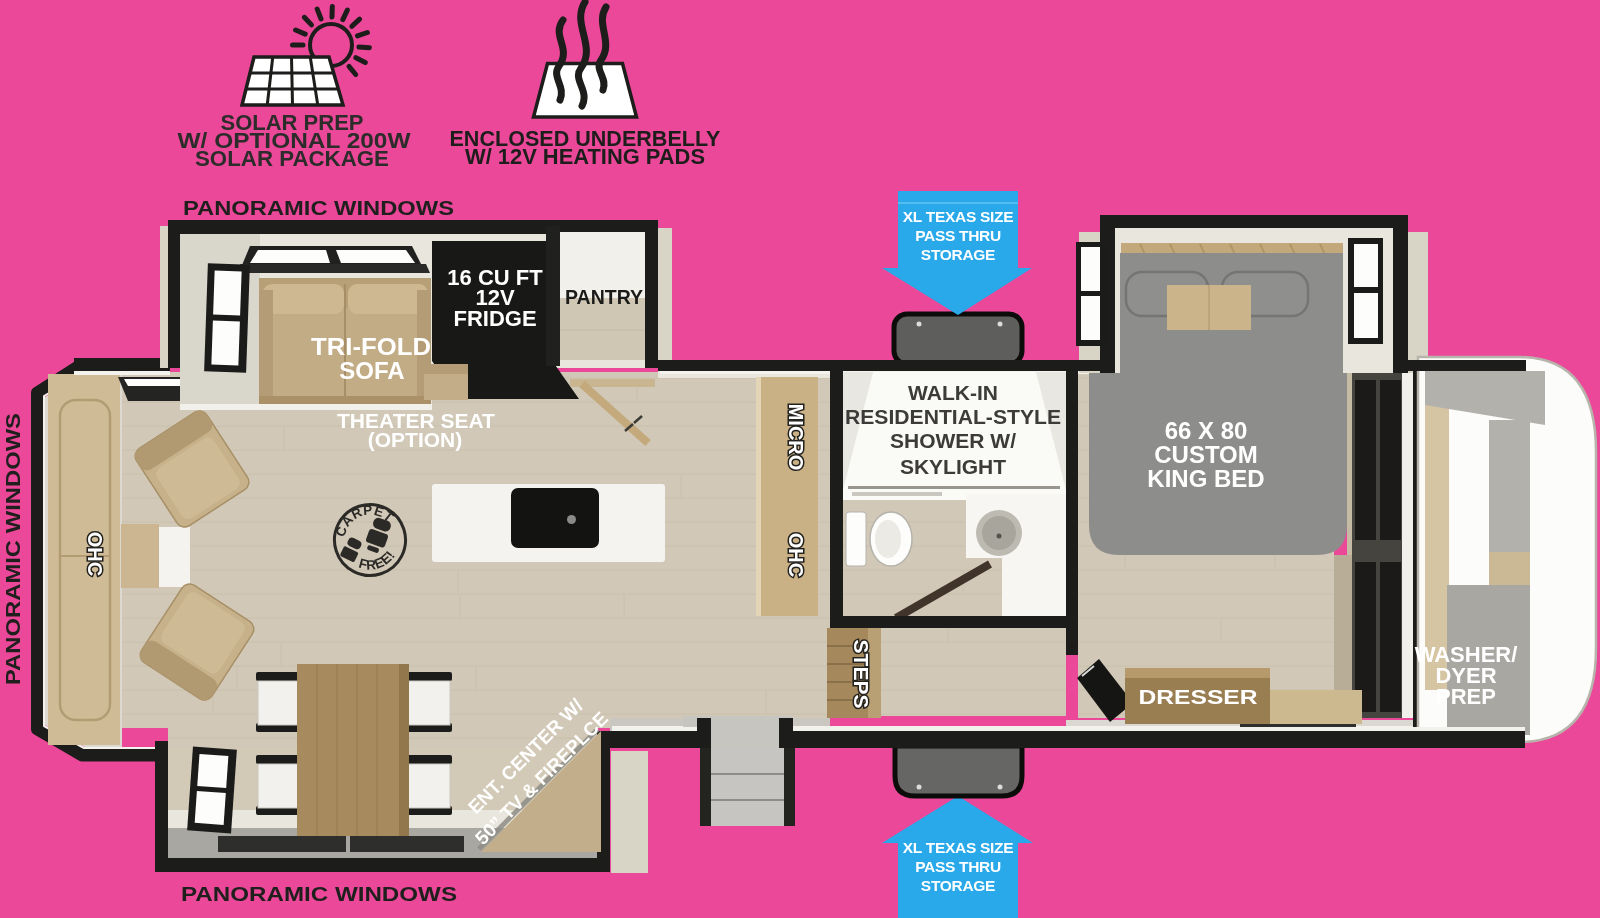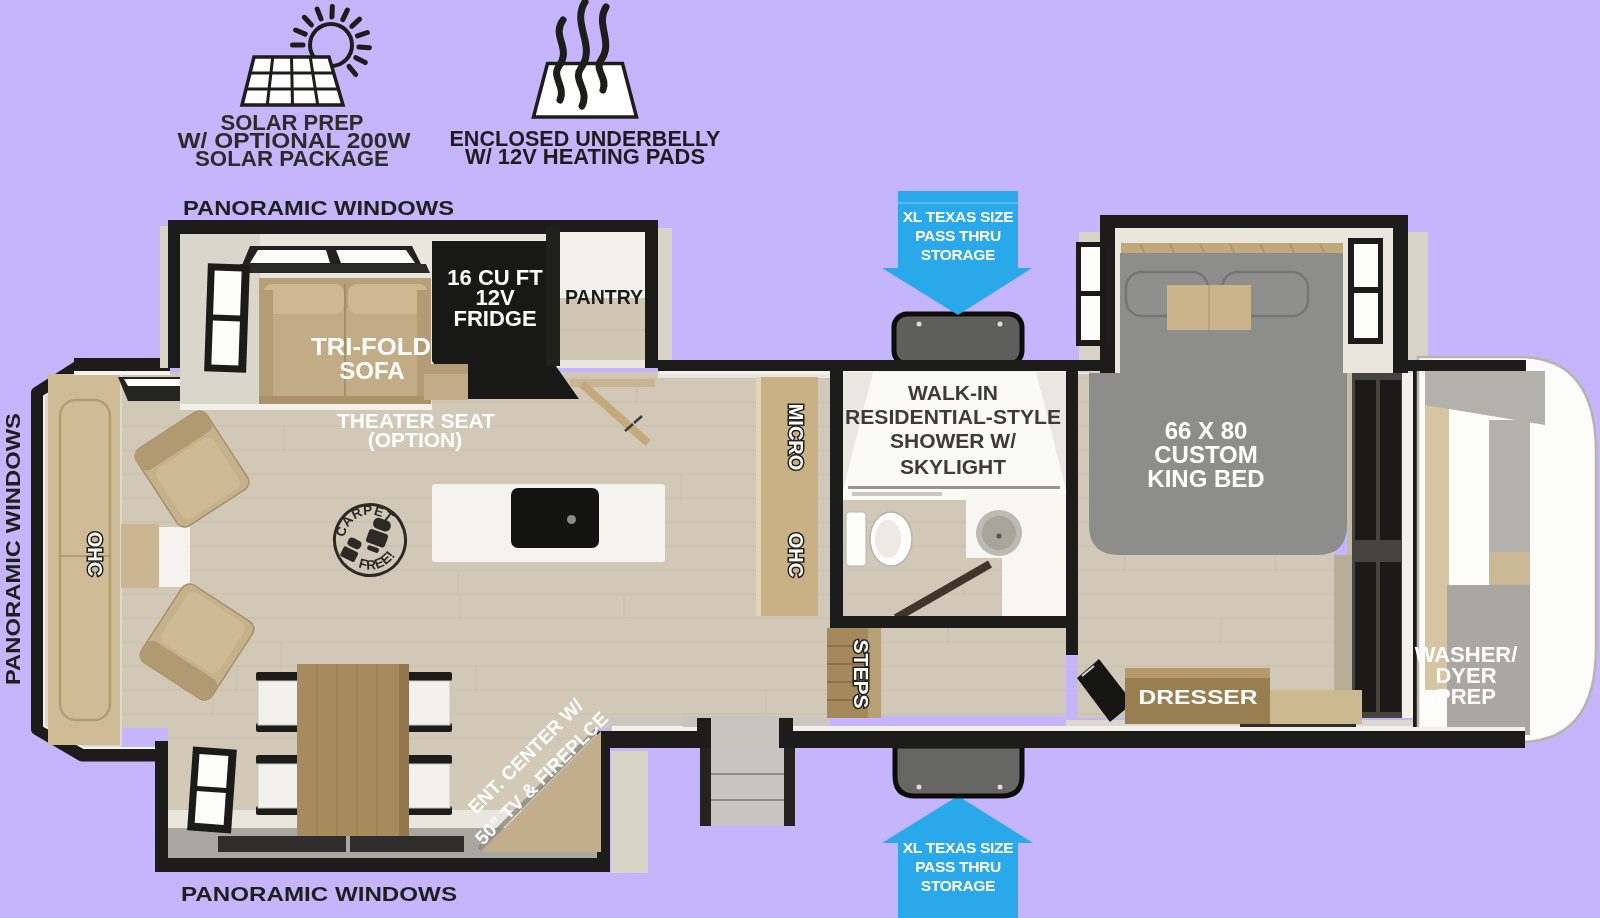--- a/index.html
+++ b/index.html
@@ -1,16 +1,16 @@
 <!DOCTYPE html>
 <html><head>
 <meta charset="utf-8">
 <style>
   html,body{margin:0;padding:0;background:#fff;}
-  .wrap{position:relative;width:1600px;height:918px;overflow:hidden;background:#c4b5fd;}
+  .wrap{position:relative;width:1600px;height:918px;overflow:hidden;background:#ec4899;}
   text{font-family:"Liberation Sans",sans-serif;font-weight:bold;}
 </style>
 </head>
 <body>
 <div class="wrap">
 <svg width="1600" height="918" viewBox="0 0 1600 918">
 <defs>
   <clipPath id="fc">
     <rect x="120" y="372" width="710" height="356"></rect>
     <rect x="168" y="728" width="429" height="124"></rect>

